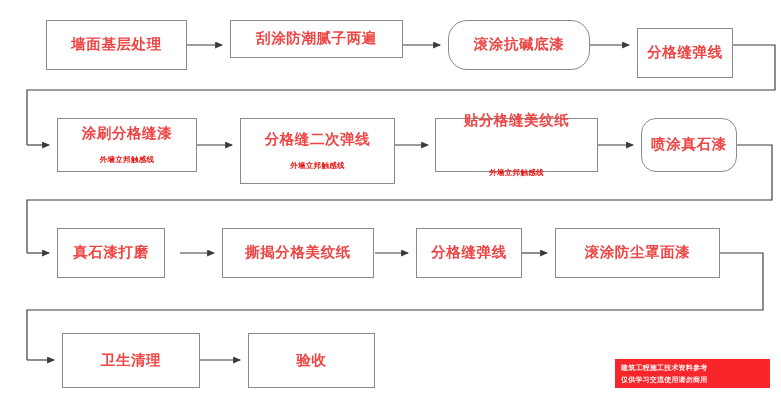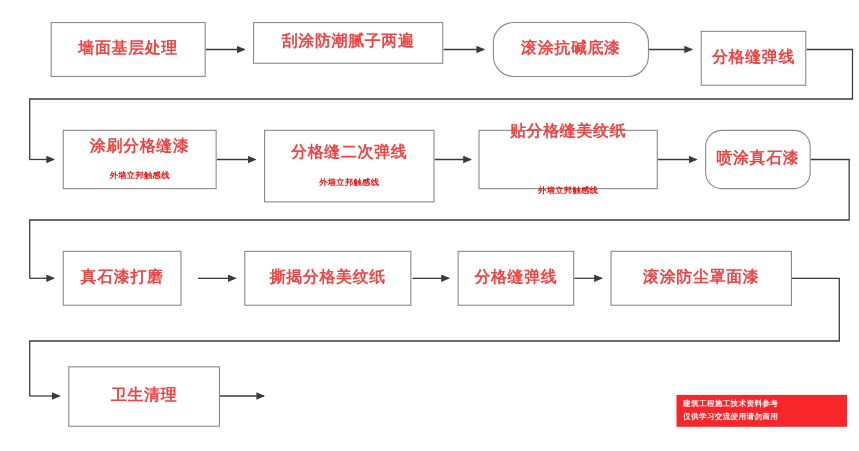--- a/index.html
+++ b/index.html
@@ -181,19 +181,22 @@
   </div>
 
   <div class="node" style="left:555px; top:228px; width:165px; height:50px;">
     <span class="title">滚涂防尘罩面漆</span>
   </div>
 
   <div class="node" style="left:62px; top:333px; width:138px; height:55px;">
     <span class="title">卫生清理</span>
   </div>
 
+  <div class="node" style="left:248px; top:333px; width:127px; height:55px;">
+    <span class="title">验收</span>
+  </div>
 
   <div class="watermark" style="left:615px; top:359px; width:155px; height:29px;">
     <span class="wm-line">建筑工程施工技术资料参考</span>
     <span class="wm-line">仅供学习交流使用请勿商用</span>
   </div>
 
 </div>
 
 </body></html>

